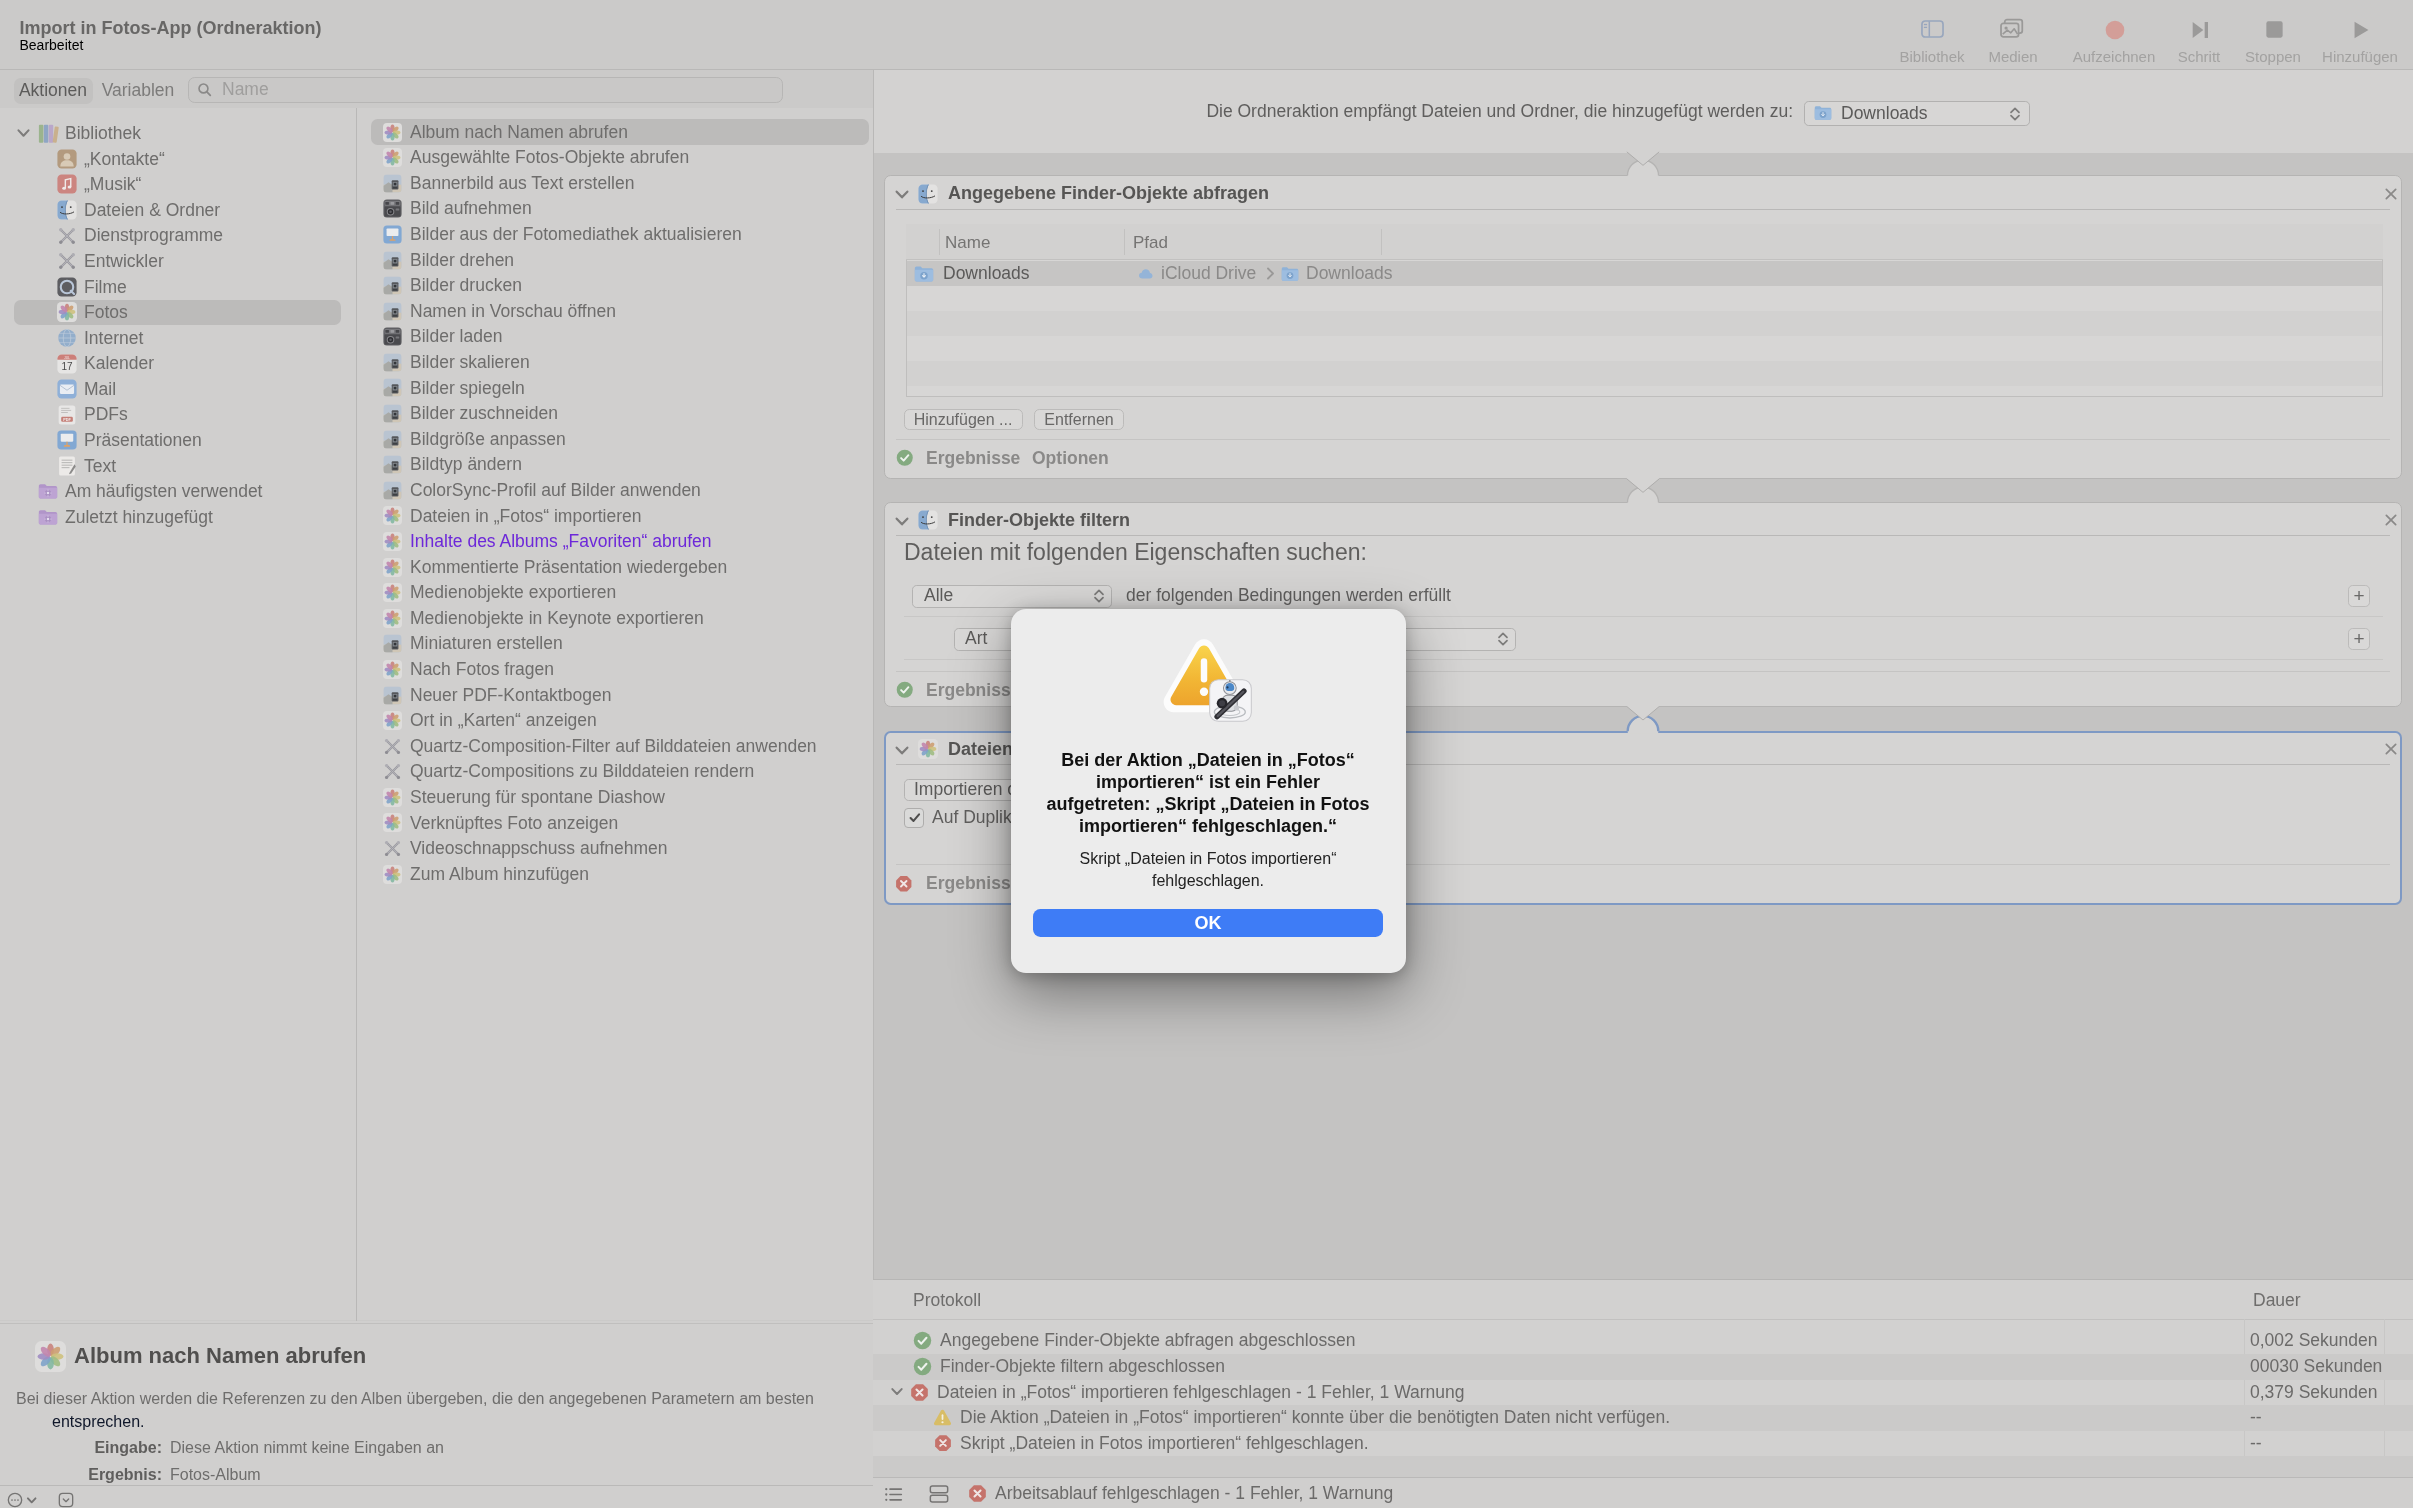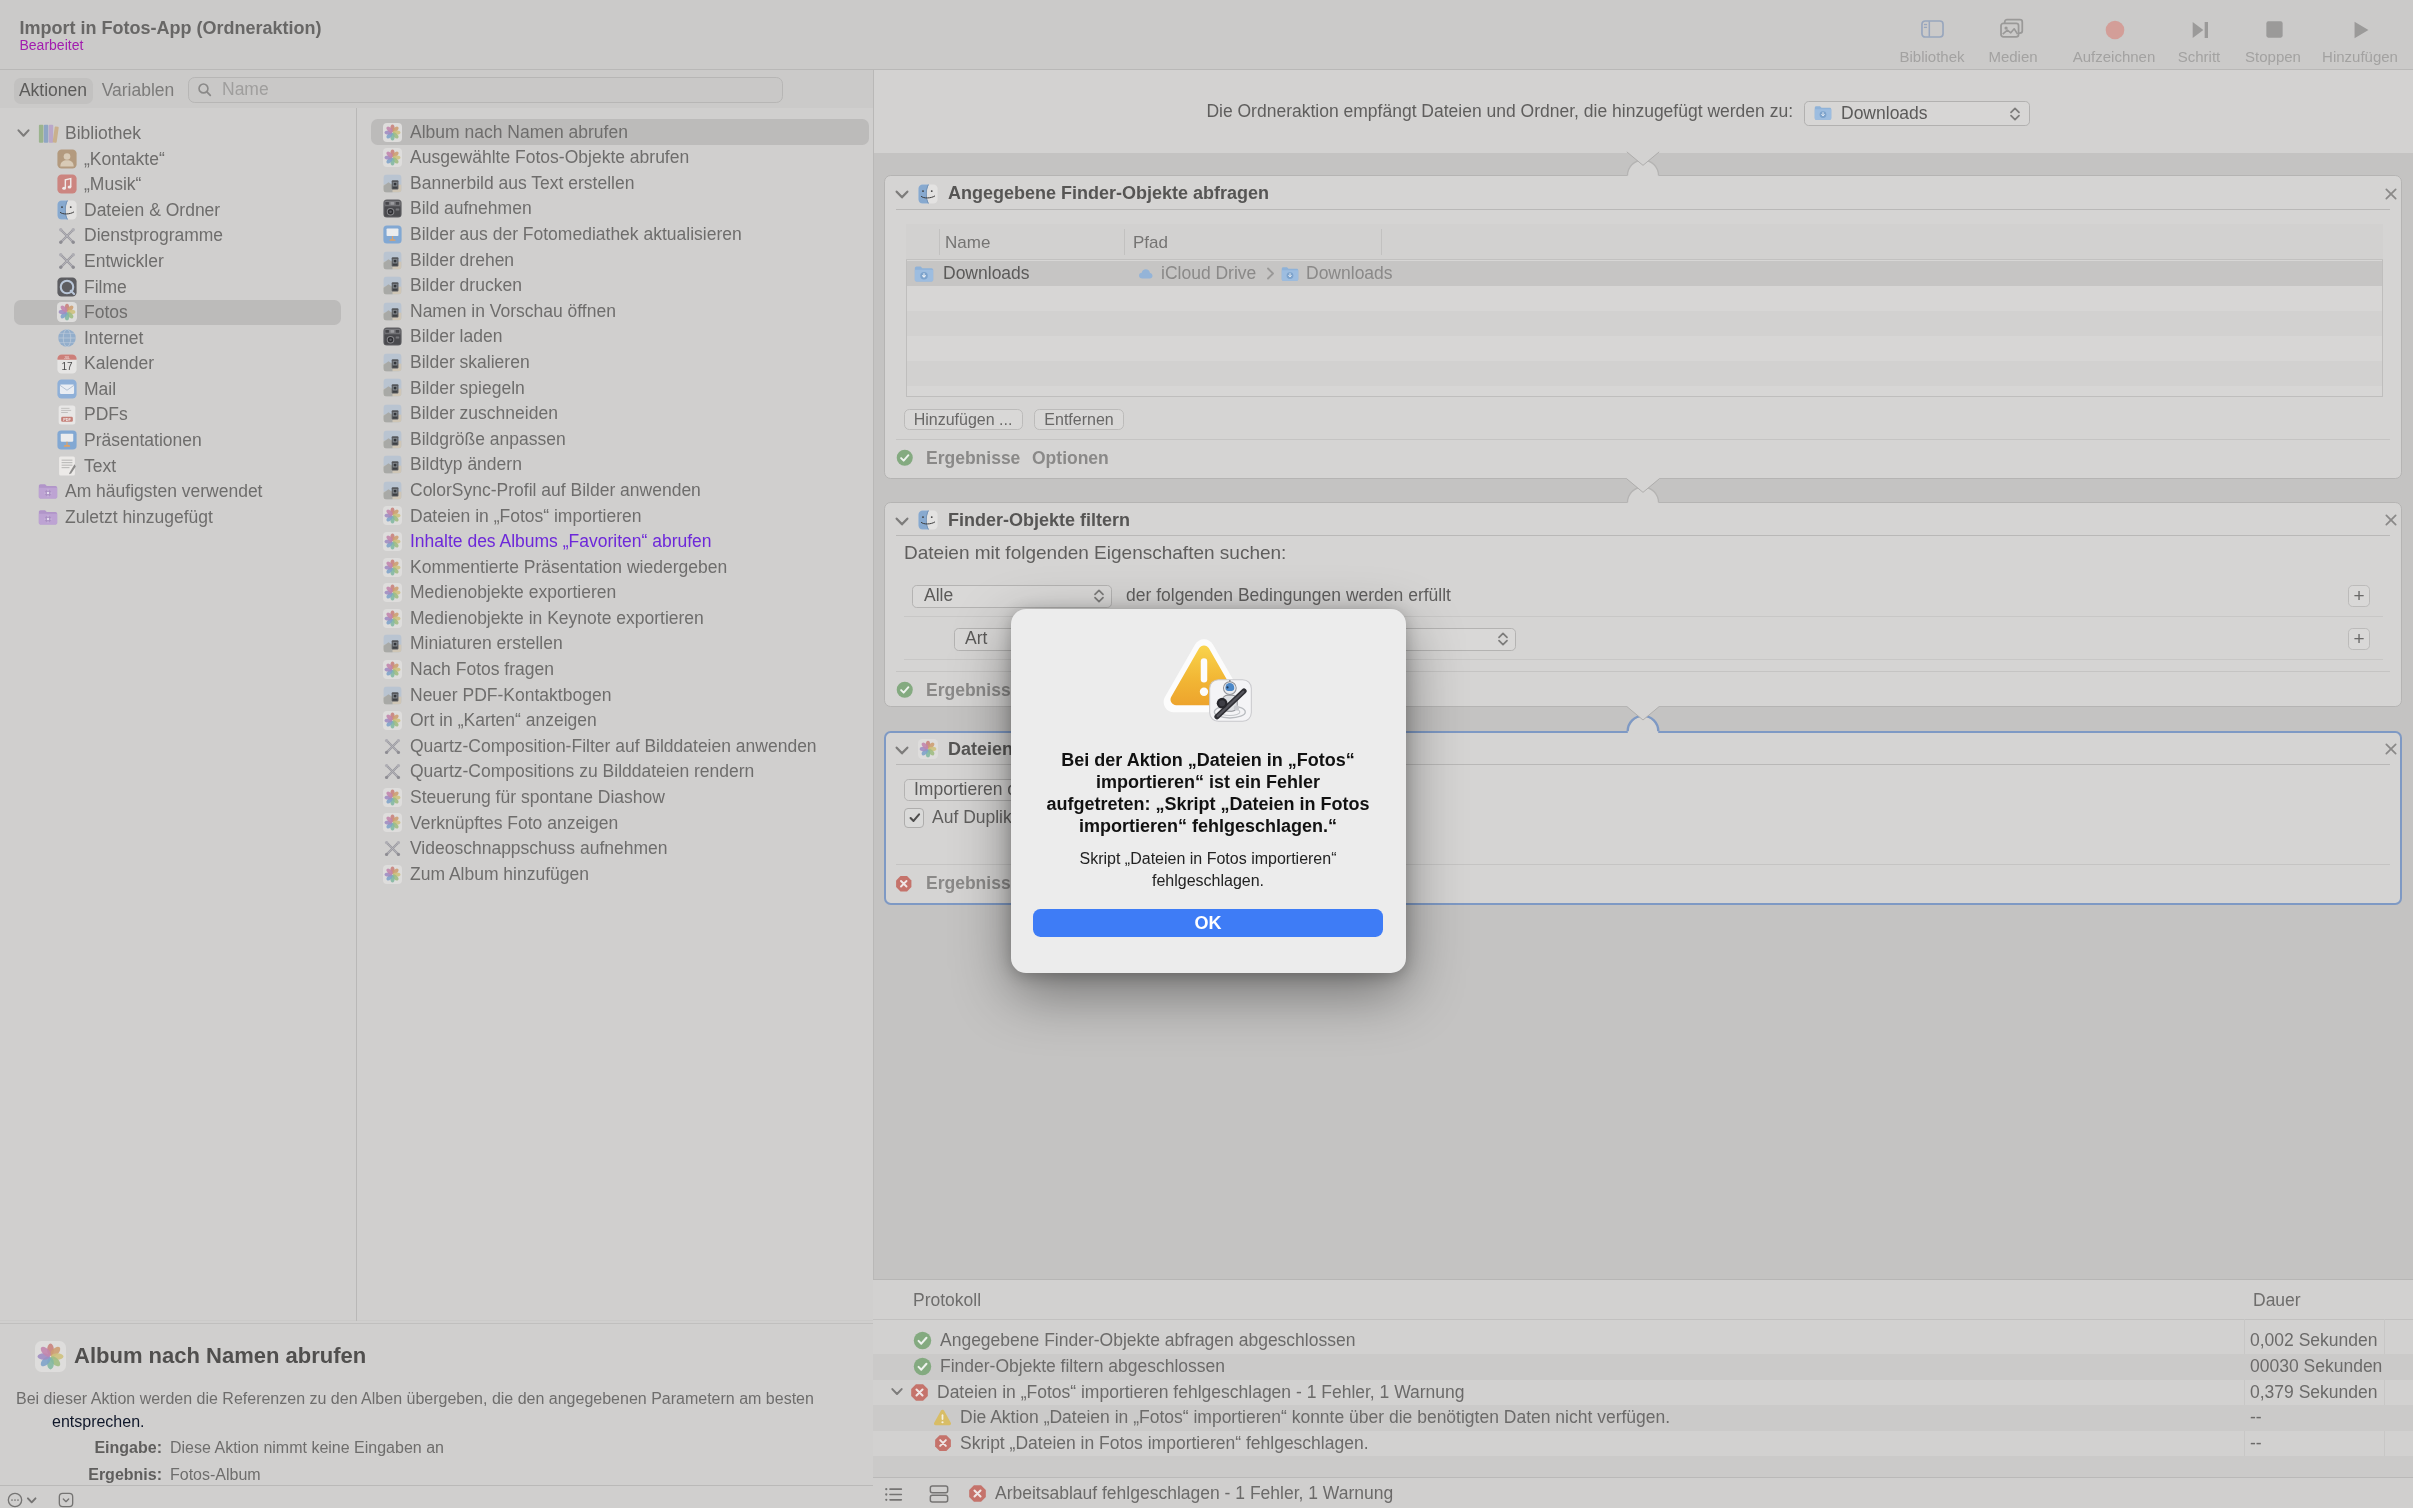--- a/index.html
+++ b/index.html
@@ -2,21 +2,21 @@
 <html style="font-size:10.8px"><head><meta charset="utf-8"><style>
 
 *{margin:0;padding:0;box-sizing:border-box;}
 html,body{width:2413px;height:1508px;overflow:hidden;}
 body{font-family:"Liberation Sans",sans-serif;background:#cbcac9;position:relative;}
 .a{position:absolute;}
 .txt{white-space:nowrap;}
 
 </style></head><body>
 <div class="a txt" style="left:19.5px;top:28px;transform:translate(0,-50%);font-size:18px;color:#686766;font-weight:700;line-height:18px;">Import in Fotos-App (Ordneraktion)</div>
-<div class="a txt" style="left:19.5px;top:45px;transform:translate(0,-50%);font-size:14px;color:#a21caf;font-weight:400;line-height:14px;">Bearbeitet</div>
+<div class="a txt" style="left:19.5px;top:45px;transform:translate(0,-50%);font-size:14px;color:#000000;font-weight:400;line-height:14px;">Bearbeitet</div>
 <svg class="a" style="left:1921px;top:19px;" width="23" height="20" viewBox="0 0 36 28">
     <rect x="1.5" y="1.5" width="33" height="25" rx="5" fill="none" stroke="#98a6bd" stroke-width="2.6"></rect>
 <line x1="13" y1="2" x2="13" y2="26" stroke="#98a6bd" stroke-width="2.4"></line>
 <line x1="4.5" y1="7" x2="9.5" y2="7" stroke="#98a6bd" stroke-width="2"></line>
 <line x1="4.5" y1="11.5" x2="9.5" y2="11.5" stroke="#98a6bd" stroke-width="2"></line>
   </svg>
 <div class="a txt" style="left:1932px;top:56px;transform:translate(-50%,-50%);font-size:15px;color:#a3a2a1;font-weight:400;line-height:15px;">Bibliothek</div>
 <svg class="a" style="left:2000px;top:17.5px;" width="27" height="21.5" viewBox="0 0 40 30">
     <rect x="7" y="1.5" width="26" height="20" rx="3.5" fill="none" stroke="#9a9998" stroke-width="2.6"></rect>
 <rect x="1.5" y="7" width="26" height="20" rx="3.5" fill="#cbcac9" stroke="#9a9998" stroke-width="2.6"></rect>
@@ -750,21 +750,21 @@
 <path d="M26 1 L24 1 C20.5 8 19 16 19 24 C19 32 20.5 40 24 47 L26 47 C22.5 40 21 32 21 24 C21 16 22.5 8 26 1 Z" fill="#6d8cb0"></path>
 <circle cx="12" cy="17" r="2.2" fill="#3c3c3c"></circle>
     <circle cx="33" cy="17" r="2.2" fill="#3c3c3c"></circle>
 <path d="M8 30 C13 35 31 35 40 29" stroke="#3c3c3c" stroke-width="2.4" fill="none" stroke-linecap="round"></path>
   </svg>
 <div class="a txt" style="left:948px;top:520px;transform:translate(0,-50%);font-size:18px;color:#565554;font-weight:700;line-height:18px;">Finder-Objekte filtern</div>
 <svg class="a" style="left:2385px;top:514px;" width="12" height="12" viewBox="0 0 18 18">
     <path d="M2 2 L16 16 M16 2 L2 16" stroke="#8a8988" stroke-width="2.6" stroke-linecap="round"></path>
   </svg>
 <div class="a" style="left:896px;top:535px;width:1494px;height:0.7px;background:#b9b8b7;"></div>
-<div class="a txt" style="left:904px;top:553px;transform:translate(0,-50%);font-size:19px;color:#5f5e5d;font-weight:400;line-height:17.5px;">Dateien mit folgenden Eigenschaften suchen:</div>
+<div class="a txt" style="left:904px;top:553px;transform:translate(0,-50%);font-size:23px;color:#5f5e5d;font-weight:400;line-height:17.5px;">Dateien mit folgenden Eigenschaften suchen:</div>
 <div class="a" style="left:912px;top:585px;width:200px;height:23px;background:#d9d8d7;border:0.7px solid #b4b3b2;border-radius:4.7px;"></div>
 <div class="a txt" style="left:924px;top:596px;transform:translate(0,-50%);font-size:17.5px;color:#5b5a59;font-weight:400;line-height:17.5px;">Alle</div>
 <svg class="a" style="left:1091px;top:588px;" width="16" height="16" viewBox="0 0 24 24">
     <path d="M6 9.5 L12 3.5 L18 9.5" stroke="#7d7c7b" stroke-width="2.6" fill="none" stroke-linecap="round" stroke-linejoin="round"></path>
 <path d="M6 14.5 L12 20.5 L18 14.5" stroke="#7d7c7b" stroke-width="2.6" fill="none" stroke-linecap="round" stroke-linejoin="round"></path>
   </svg>
 <div class="a txt" style="left:1126px;top:596px;transform:translate(0,-50%);font-size:17.5px;color:#5f5e5d;font-weight:400;line-height:17.5px;">der folgenden Bedingungen werden erfüllt</div>
 <div class="a" style="left:2348px;top:585px;width:22px;height:22px;background:#d9d8d7;border:0.7px solid #bcbbba;border-radius:4.7px;"></div>
 <div class="a txt" style="left:2359px;top:595px;transform:translate(-50%,-50%);font-size:19px;color:#6b6a69;font-weight:400;line-height:19px;">+</div>
 <div class="a" style="left:904px;top:616px;width:1479px;height:0.7px;background:#c8c7c6;"></div>

